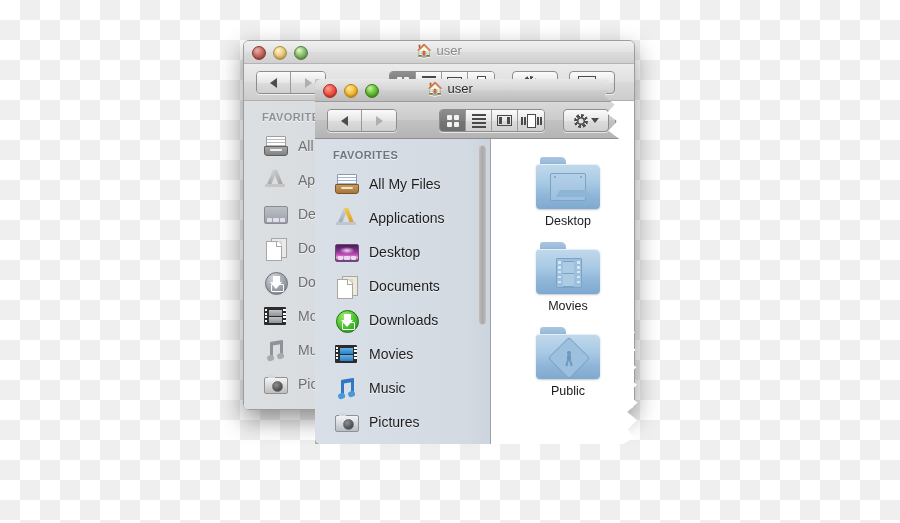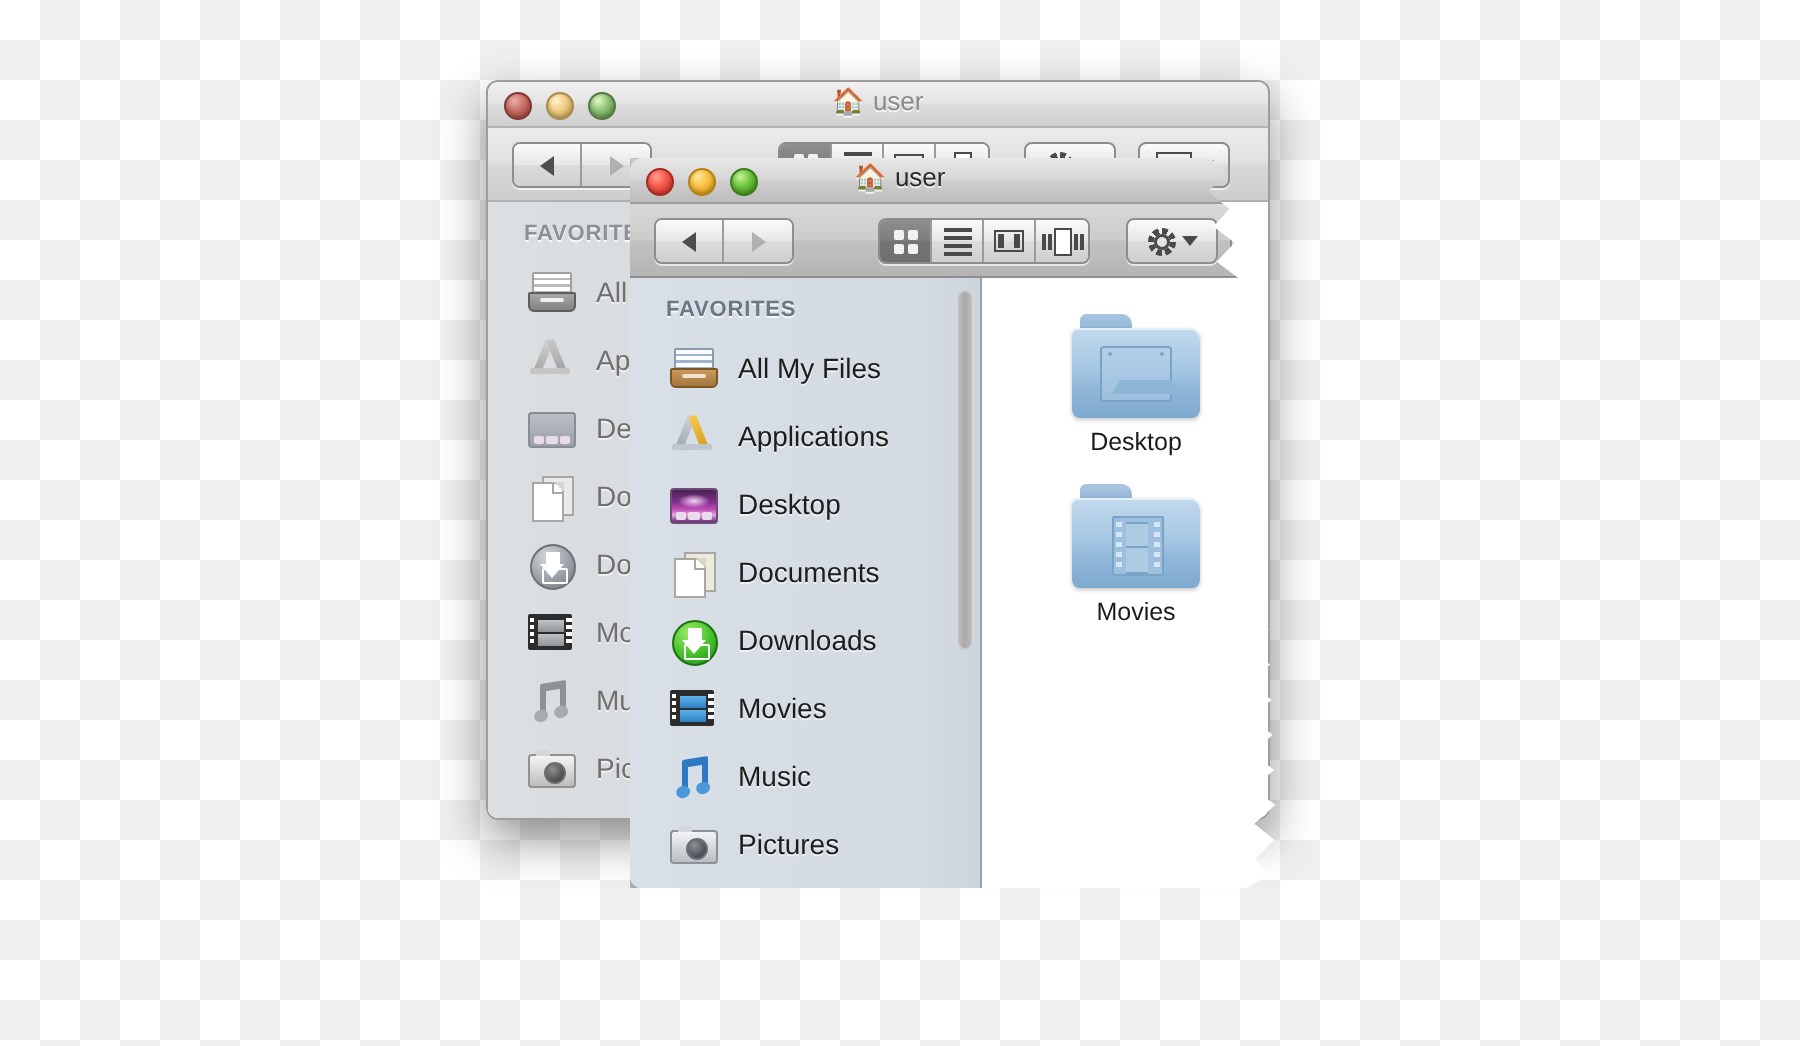--- a/index.html
+++ b/index.html
@@ -650,15 +650,31 @@
               <span class="g-film">
                 <span class="mid"></span>
                 <span class="perf l"></span>
                 <span class="perf r"></span>
               </span>
             </span>
         </div>
         <div class="fname">Movies</div>
       </div>
 
+      <div class="folderitem">
+        <div class="folder">
+          <span class="tab"></span>
+            <span class="body"></span>
+          <span class="glyph">
+              <span class="g-pub"></span>
+              <span class="g-walk">
+                <span class="hd"></span>
+                <span class="bd"></span>
+                <span class="lg l1"></span>
+                <span class="lg l2"></span>
+              </span>
+            </span>
+        </div>
+        <div class="fname">Public</div>
+      </div>
     </div>
   </div>
 </div>
 
 </body></html>

